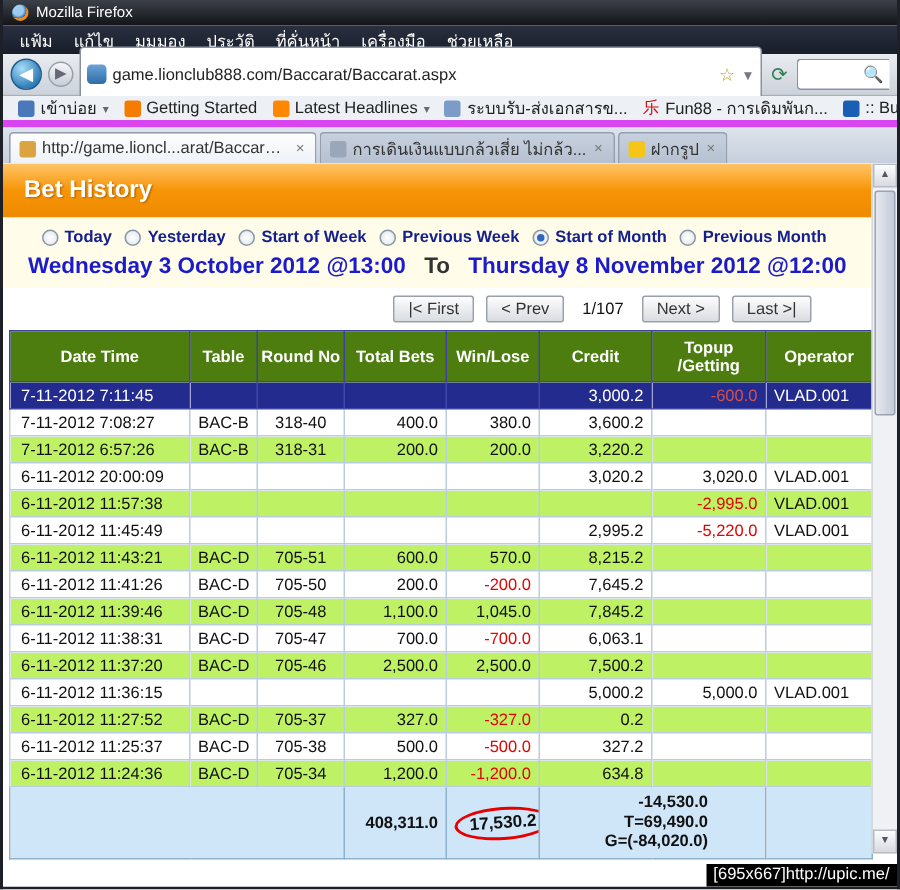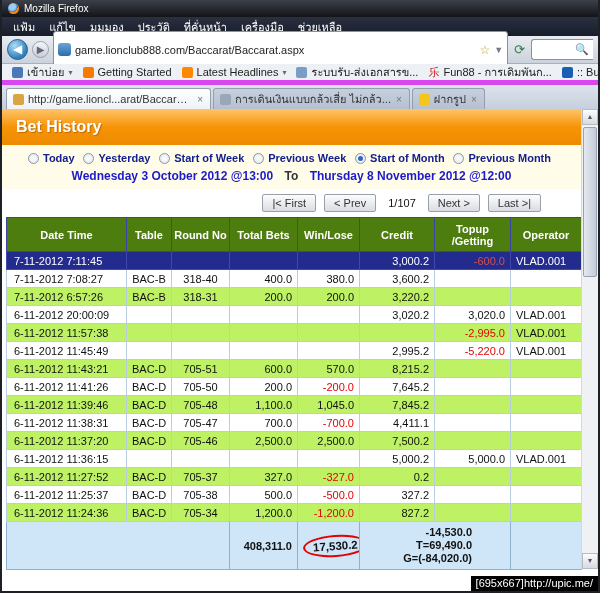--- a/index.html
+++ b/index.html
@@ -60,21 +60,21 @@
   .banner { height:36px; background:linear-gradient(180deg,#ffc469,#f79406 50%,#ee8a00);
     display:flex; align-items:center; padding-left:14px; color:#fff; font-weight:bold;
     font-size:16px; text-shadow:1px 1px 1px rgba(120,60,0,.45); }
   .filters { background:#fffce9; display:flex; justify-content:space-between;
     align-items:center; padding:7px 30px 2px 26px; }
   .filter { display:flex; align-items:center; gap:4px; }
   .radio { width:11px; height:11px; border-radius:50%; border:1px solid #8897a8;
     background:radial-gradient(#fff,#dfe4ea); position:relative; flex:none; }
   .radio.sel::after { content:""; position:absolute; inset:2px; border-radius:50%; background:#2f66c4; }
   .filter-label { font-size:11px; font-weight:bold; color:#15208c; }
-  .dates { background:#fffce9; text-align:center; padding:3px 0 6px; font-size:12px; font-weight:bold; }
+  .dates { background:#fffce9; text-align:center; padding:3px 0 6px; font-size:15px; font-weight:bold; }
   .date-val { color:#1b1bcc; }
   .date-to { color:#333; padding:0 8px; }
   .pager { display:flex; align-items:center; justify-content:flex-end; gap:8px;
     padding:5px 40px 5px 0; background:#fff; }
   .pbtn { border:1px solid #99a0a9; background:linear-gradient(#fdfdfd,#d9dce1);
     border-radius:2px; padding:2px 9px; font-size:11px; color:#333; }
   .pcur { font-size:11px; color:#111; padding:0 4px; }
 
   table { border-collapse:collapse; table-layout:fixed; width:575px; margin-left:4px; }
   th { background:#4d7c0f; color:#fff; font-weight:bold; font-size:11px; text-align:center;
@@ -348,21 +348,21 @@
               <td class="num">7,845.2</td>
               <td class="num"></td>
               <td class="op"></td>
             </tr>
             <tr class="white">
               <td class="dt">6-11-2012 11:38:31</td>
               <td class="ctr">BAC-D</td>
               <td class="ctr">705-47</td>
               <td class="num">700.0</td>
               <td class="num neg">-700.0</td>
-              <td class="num">4,411.1</td>
+              <td class="num">6,063.1</td>
               <td class="num"></td>
               <td class="op"></td>
             </tr>
             <tr class="blue">
               <td class="dt">6-11-2012 11:37:20</td>
               <td class="ctr">BAC-D</td>
               <td class="ctr">705-46</td>
               <td class="num">2,500.0</td>
               <td class="num">2,500.0</td>
               <td class="num">7,500.2</td>
@@ -398,21 +398,21 @@
               <td class="num">327.2</td>
               <td class="num"></td>
               <td class="op"></td>
             </tr>
             <tr class="blue">
               <td class="dt">6-11-2012 11:24:36</td>
               <td class="ctr">BAC-D</td>
               <td class="ctr">705-34</td>
               <td class="num">1,200.0</td>
               <td class="num neg">-1,200.0</td>
-              <td class="num">827.2</td>
+              <td class="num">634.8</td>
               <td class="num"></td>
               <td class="op"></td>
             </tr>
           </tbody>
         <tfoot>
           <tr>
             <td colspan="3"></td>
             <td class="num">408,311.0</td>
             <td class="num">
               <span class="red-circle">17,530.2</span>

